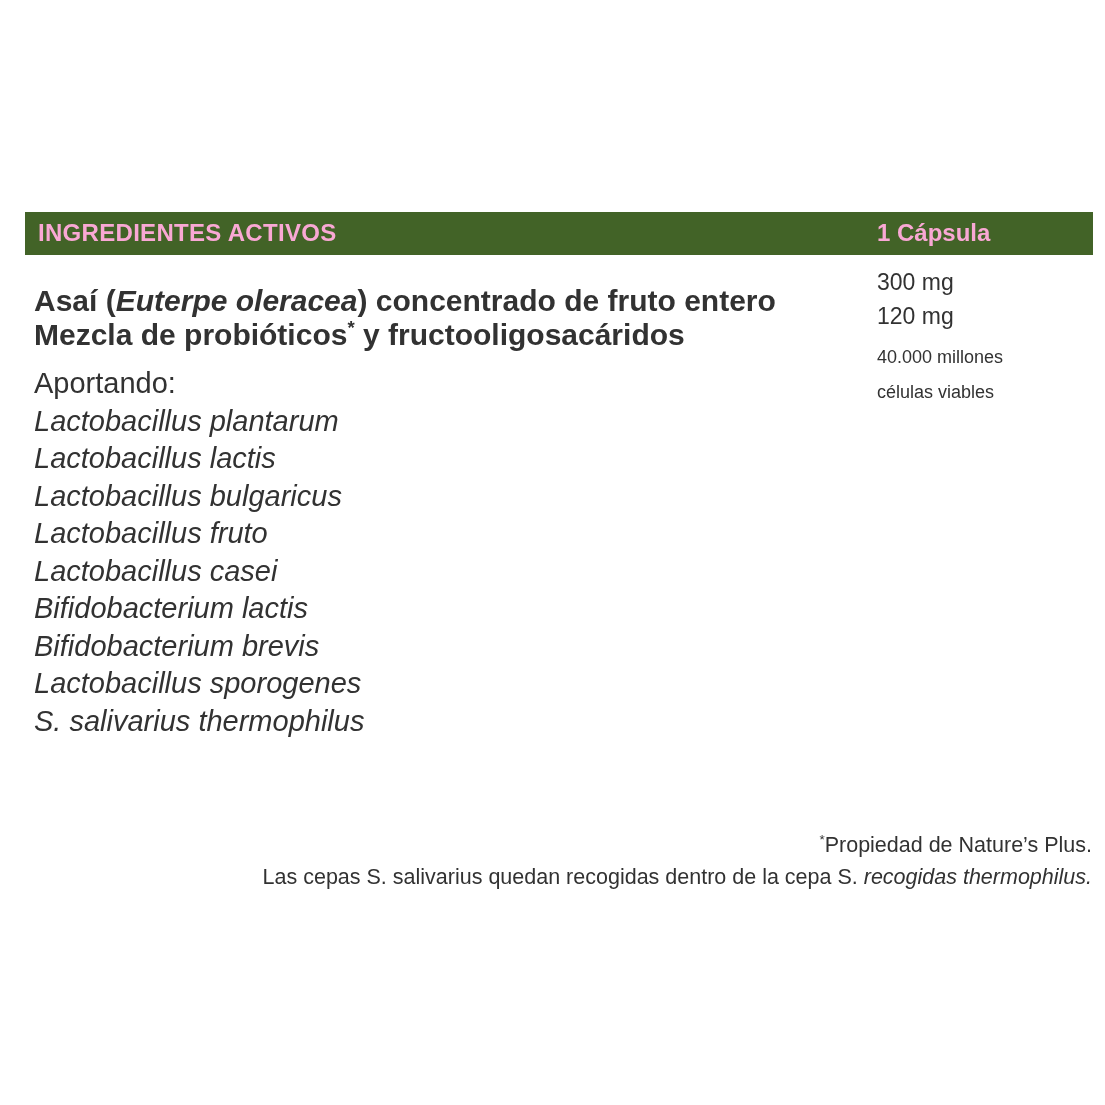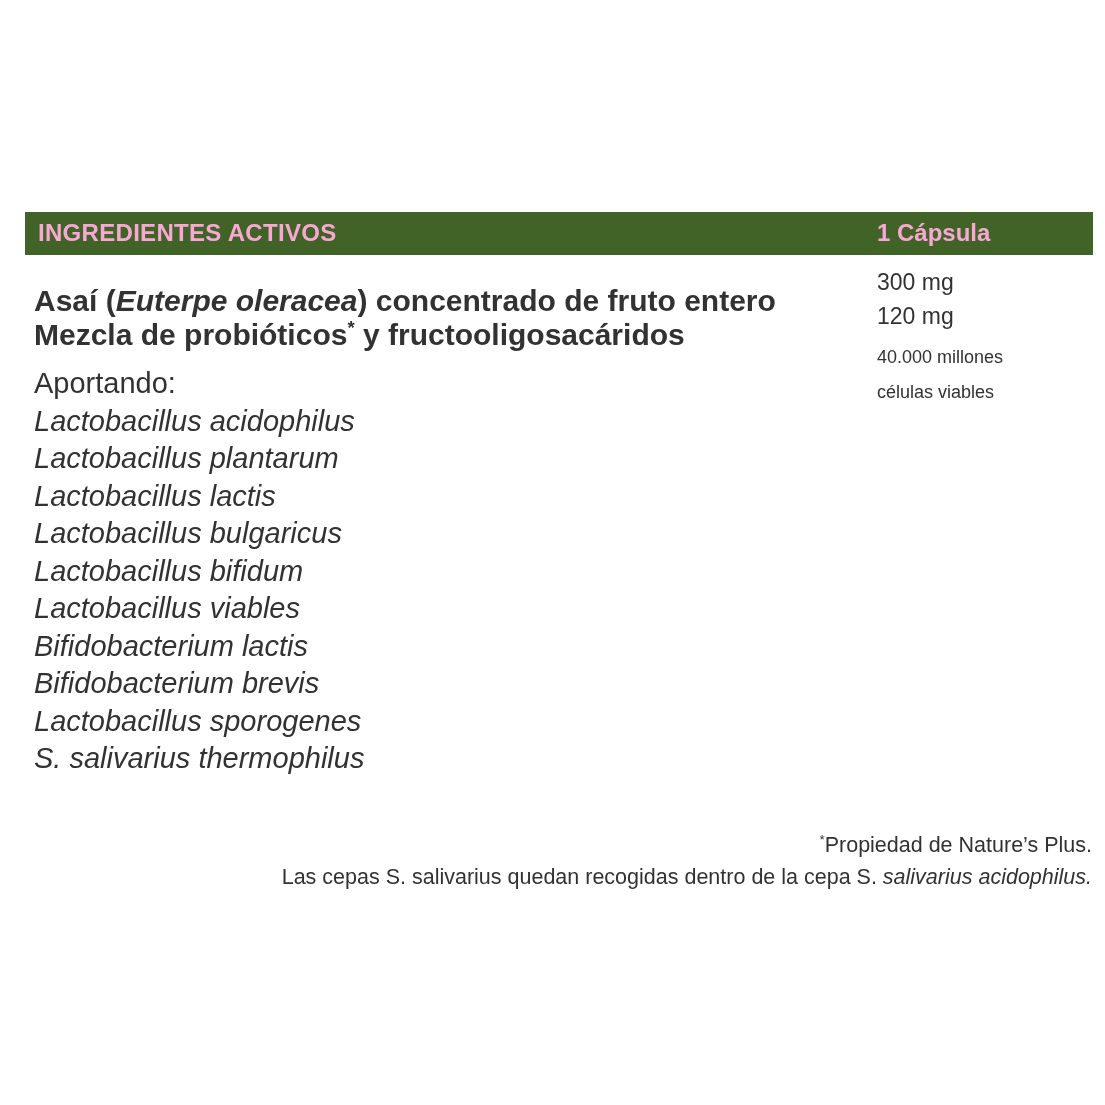--- a/index.html
+++ b/index.html
@@ -106,35 +106,34 @@
   </div>
 
   <div class="amounts">
     <div>300 mg</div>
     <div>120 mg</div>
   </div>
 
   <div class="providing">
     <div>Aportando:</div>
     <div>
-        <div class="strain">Lactobacillus acidophilus</div>
         <div class="strain">Lactobacillus plantarum</div>
         <div class="strain">Lactobacillus lactis</div>
         <div class="strain">Lactobacillus bulgaricus</div>
-        <div class="strain">Lactobacillus bifidum</div>
-        <div class="strain">Lactobacillus viables</div>
+        <div class="strain">Lactobacillus fruto</div>
+        <div class="strain">Lactobacillus casei</div>
         <div class="strain">Bifidobacterium lactis</div>
         <div class="strain">Bifidobacterium brevis</div>
         <div class="strain">Lactobacillus sporogenes</div>
         <div class="strain">S. salivarius thermophilus</div>
       </div>
   </div>
 
   <div class="prov-amounts">
     <div>40.000 millones</div>
     <div>células viables</div>
   </div>
 
   <div class="footnote fn1"><sup class="ast">*</sup><span>Propiedad de Nature’s Plus.</span></div>
 
-  <div class="footnote fn2"><span>Las cepas S. salivarius quedan recogidas dentro de la cepa S. </span><span class="ital">salivarius acidophilus.</span></div>
+  <div class="footnote fn2"><span>Las cepas S. salivarius quedan recogidas dentro de la cepa S. </span><span class="ital">recogidas thermophilus.</span></div>
 
 </div>
 
 </body></html>

